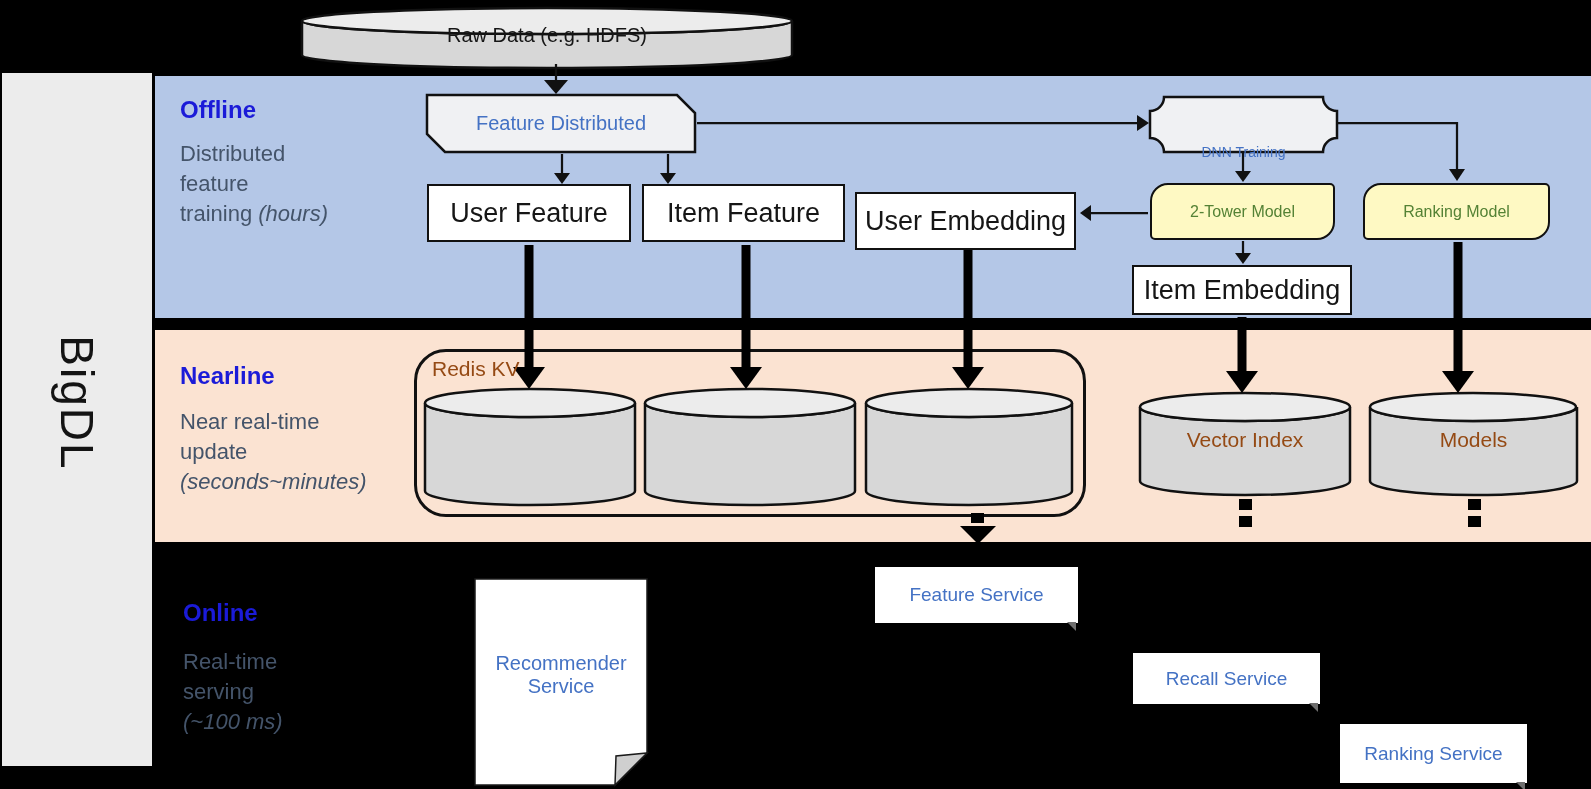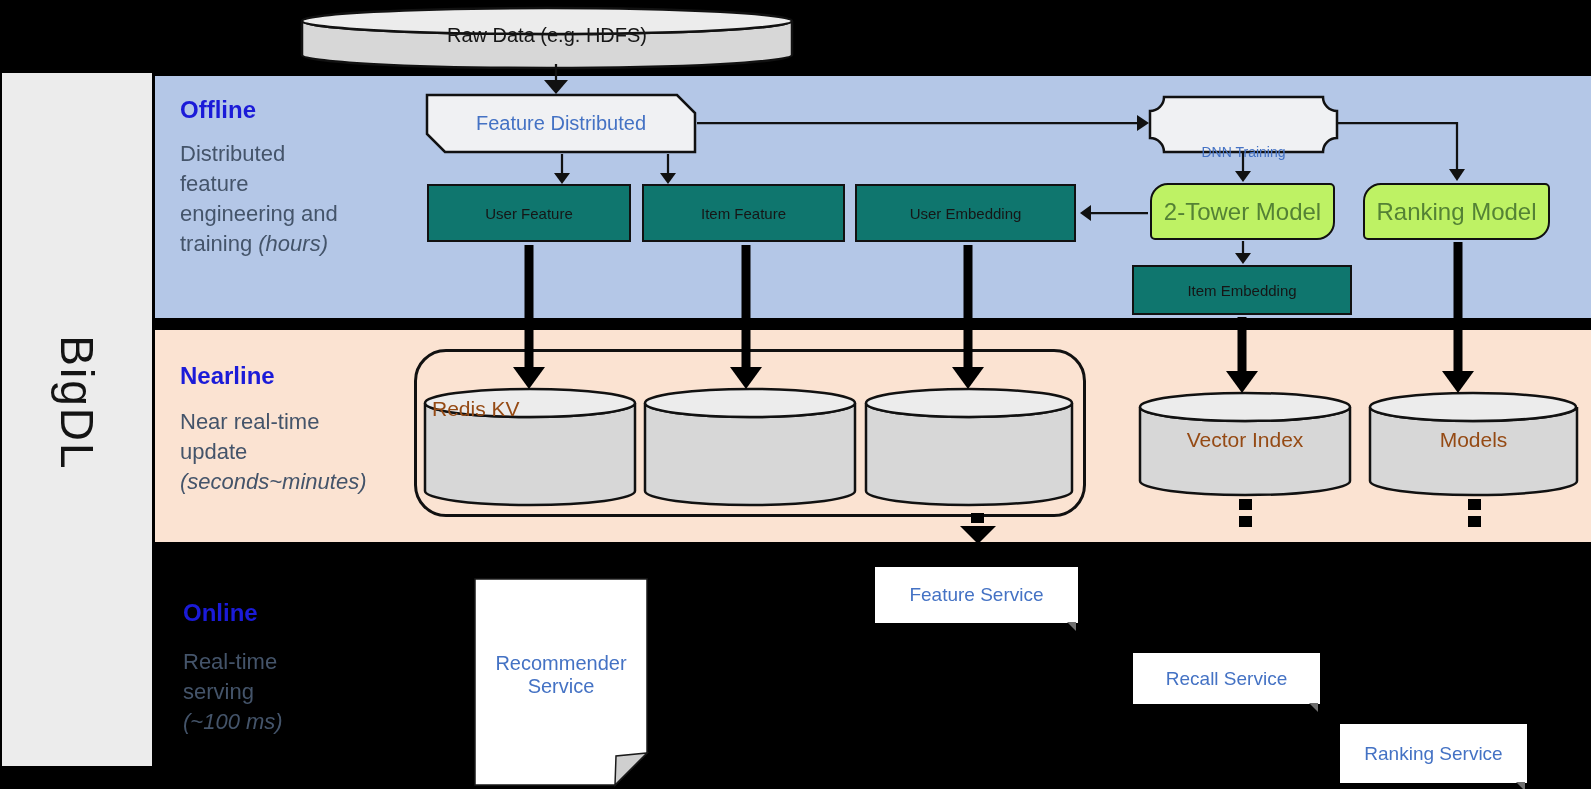--- a/index.html
+++ b/index.html
@@ -14,22 +14,22 @@
   .sidebar{left:2px;top:73px;width:150px;height:693px;background:#ececec;}
   .brand{
     position:absolute;left:50%;top:330px;transform:translate(-50%,-50%) rotate(90deg);
     font-size:46px;letter-spacing:2px;color:#141414;white-space:nowrap;
   }
   
   .band-title{font-size:24px;font-weight:700;color:#1b1bd8;}
   .band-sub{font-size:22px;line-height:30px;color:#44546a;}
   
   .nodelabel{display:flex;align-items:center;justify-content:center;text-align:center;}
-  .gray-box{background:#0f766e;border:2px solid #111;color:#161616;font-size:15px;}
-  .lite-box{background:#bef264;border:2px solid #111;font-size:24px;}
+  .gray-box{background:#ffffff;border:2px solid #111;color:#161616;font-size:27px;}
+  .lite-box{background:#fef9c3;border:2px solid #111;font-size:16px;}
   .green-text{color:#548235;}
   .blue-text{color:#4472c4;}
   .brown-text{color:#954a14;}
   .round-diag{border-radius:18px 5px 18px 5px;}
   
   .redis-box{left:414px;top:349px;width:666px;height:162px;border:3px solid #111;border-radius:32px;background:transparent;}
   
   .svc{background:#fff;color:#4472c4;font-size:19px;}
   .svc::after{
     content:"";position:absolute;right:2px;bottom:-8px;width:0;height:0;
@@ -128,21 +128,20 @@
       <rect x="1239" y="516" width="13" height="11"></rect>
       <rect x="1468" y="499" width="13" height="11"></rect>
       <rect x="1468" y="516" width="13" height="11"></rect>
     </g>
   </svg>
 
   <div class="abs band-title" style="left:180px;top:96px;">Offline</div>
   <div class="abs band-sub" style="left:180px;top:139px;width:240px;">
     <div>Distributed</div>
     <div>feature</div>
-    <div>engineering and</div>
     <div><span>training </span><i>(hours)</i></div>
   </div>
 
   <div class="abs band-title" style="left:180px;top:362px;">Nearline</div>
   <div class="abs band-sub" style="left:180px;top:407px;width:250px;">
     <div>Near real-time</div>
     <div>update</div>
     <div><span></span><i>(seconds~minutes)</i></div>
   </div>
 
@@ -154,28 +153,28 @@
   </div>
 
   <div class="abs nodelabel" style="left:302px;top:8px;width:490px;height:54px;font-size:20px;color:#161616;">Raw Data (e.g. HDFS)</div>
 
   <div class="abs nodelabel blue-text" style="left:427px;top:95px;width:268px;height:57px;font-size:20px;">Feature Distributed</div>
 
   <div class="abs nodelabel blue-text" style="left:1150px;top:97px;width:187px;height:38px;font-size:14px;margin-top:36px;">DNN Training</div>
 
   <div class="abs nodelabel gray-box" style="left:427px;top:184px;width:200px;height:54px;">User Feature</div>
   <div class="abs nodelabel gray-box" style="left:642px;top:184px;width:199px;height:54px;text-align:right;">Item Feature</div>
-  <div class="abs nodelabel gray-box" style="left:855px;top:184px;width:217px;height:54px;">User Embedding</div>
+  <div class="abs nodelabel gray-box" style="left:855px;top:192px;width:217px;height:54px;">User Embedding</div>
 
   <div class="abs nodelabel lite-box green-text round-diag" style="left:1150px;top:183px;width:181px;height:53px;">2-Tower Model</div>
   <div class="abs nodelabel lite-box green-text round-diag" style="left:1363px;top:183px;width:183px;height:53px;">Ranking Model</div>
 
   <div class="abs nodelabel gray-box" style="left:1132px;top:265px;width:216px;height:46px;">Item Embedding</div>
 
-  <div class="abs brown-text" style="left:432px;top:357px;font-size:21px;margin-top:40px;">Redis KV</div>
+  <div class="abs brown-text" style="left:432px;top:357px;font-size:21px;">Redis KV</div>
 
   <div class="abs nodelabel brown-text" style="left:1370px;top:425px;width:207px;height:30px;font-size:21px;">Models</div>
   <div class="abs nodelabel brown-text" style="left:1140px;top:425px;width:210px;height:30px;font-size:21px;">Vector Index</div>
 
   <div class="abs nodelabel blue-text" style="left:485px;top:630px;width:152px;height:90px;font-size:20px;">Recommender Service</div>
 
   <div class="abs nodelabel svc" style="left:875px;top:567px;width:203px;height:56px;">Feature Service</div>
   <div class="abs nodelabel svc" style="left:1133px;top:653px;width:187px;height:51px;text-align:right;">Recall Service</div>
   <div class="abs nodelabel svc" style="left:1340px;top:724px;width:187px;height:59px;">Ranking Service</div>
 

